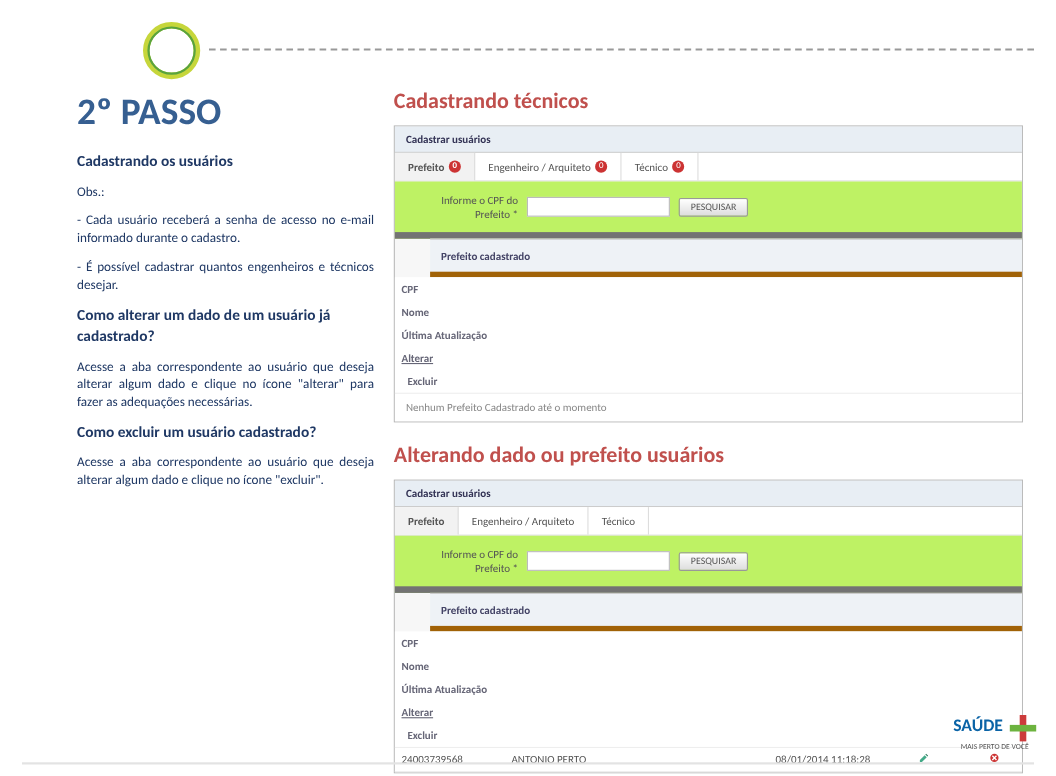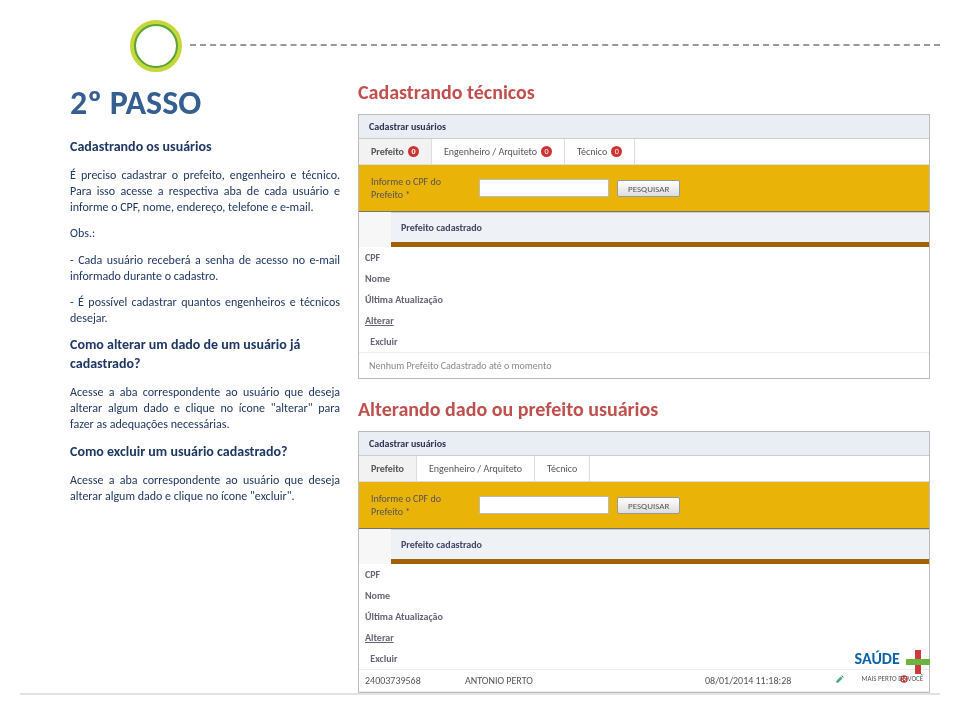--- a/index.html
+++ b/index.html
@@ -106,22 +106,23 @@
     height: 11px;
     border-radius: 50%;
     text-align: center;
     line-height: 11px;
   }
   .ss-form {
     display: flex;
     align-items: center;
     gap: 8px;
     padding: 10px 12px;
-    background: #eab308;
-    border-bottom: 1px solid #737373;
+    background: #bef264;
+    border-bottom: 6px solid #737373;
+    text-align: right;
   }
   .ss-form .label { width: 100px; }
   .ss-form .input {
     width: 130px;
     height: 18px;
     border: 1px solid #bbb;
     background: #fff;
   }
   .ss-form .btn {
     border: 1px solid #999;
@@ -158,21 +159,21 @@
   .ss-trow { color: #555; }
   .empty-row { padding: 6px 10px; color: #888; }
   .icon-sm {
     display: inline-block;
     width: 10px;
     height: 10px;
   }
   .logo {
     position: absolute;
     bottom: 22px;
-    right: 30px;
+    right: 18px;
     text-align: center;
     color: #0a63a6;
     font-weight: bold;
     font-size: 10px;
   }
   .logo .plus {
     display: inline-block;
     position: relative;
     width: 24px;
     height: 24px;
@@ -203,21 +204,20 @@
 </head>
 <body>
 
 <div class="accent-ring"></div>
 <div class="dash-line"></div>
 
 <div class="page">
   <div class="left-col">
     <h1>2º PASSO</h1>
     <h2>Cadastrando os usuários</h2>
-    <p>É preciso cadastrar o prefeito, engenheiro e técnico. Para isso acesse a respectiva aba de cada usuário e informe o CPF, nome, endereço, telefone e e-mail.</p>
     <p>Obs.:</p>
     <p>- Cada usuário receberá a senha de acesso no e-mail informado durante o cadastro.</p>
     <p>- É possível cadastrar quantos engenheiros e técnicos desejar.</p>
     <h2>Como alterar um dado de um usuário já cadastrado?</h2>
     <p>Acesse a aba correspondente ao usuário que deseja alterar algum dado e clique no ícone "alterar" para fazer as adequações necessárias.</p>
     <h2>Como excluir um usuário cadastrado?</h2>
     <p>Acesse a aba correspondente ao usuário que deseja alterar algum dado e clique no ícone "excluir".</p>
   </div>
 
   <div class="right-col">

